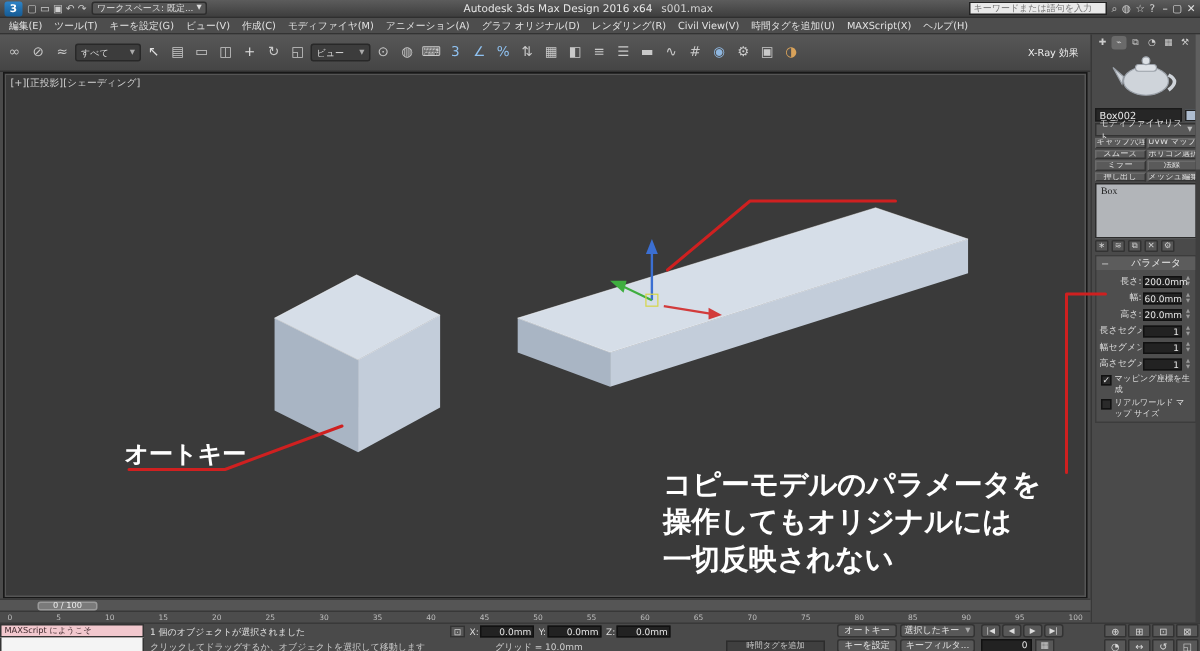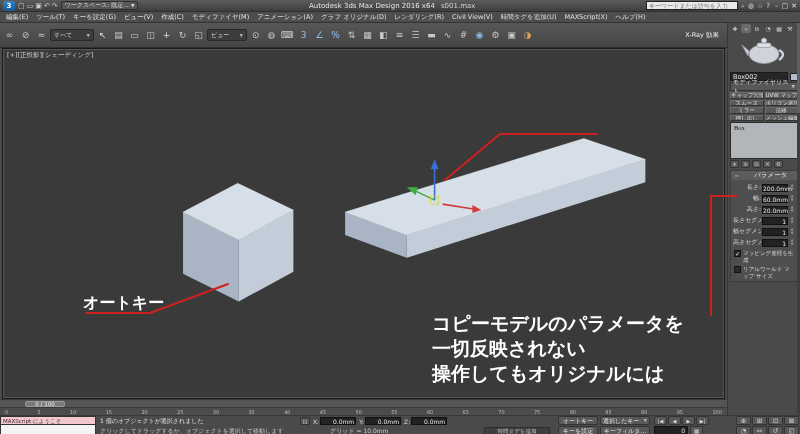--- a/index.html
+++ b/index.html
@@ -48,21 +48,21 @@
   .face-left{fill:var(--box-face-left,#aab6c5);}
   .face-right{fill:var(--box-face-right,#c3cdda);}
   .gz-z{stroke:var(--gizmo-z,#3b6fd2);stroke-width:1.6;}
   .gz-y{stroke:var(--gizmo-y,#3fae3f);stroke-width:1.4;}
   .gz-x{stroke:var(--gizmo-x,#d23b3b);stroke-width:1.6;}
   .gz-z-h{fill:var(--gizmo-z,#3b6fd2);} .gz-y-h{fill:var(--gizmo-y,#3fae3f);} .gz-x-h{fill:var(--gizmo-x,#d23b3b);}
   .gz-c{fill:none;stroke:#d6d645;stroke-width:.8;}
   .ann{position:absolute;color:var(--annotation-text,#fff);font-weight:600;z-index:6;white-space:nowrap;}
   .ann-copy{left:491px;top:60px;font-size:16px;}
   .ann-orig{left:80px;top:244px;font-size:16px;}
-  .ann-note{left:429px;top:262px;font-size:19px;line-height:25px;font-weight:600;}
+  .ann-note{left:439px;top:262px;font-size:19px;line-height:25px;font-weight:600;}
 
   
   .cmdpanel{position:absolute;left:727px;top:23px;width:73px;height:392px;background:var(--panel-bg,#4a4a4a);
     border-left:1px solid #383838;}
   .tabs{display:flex;gap:1px;padding:1px 2px;height:11px;}
   .tabs span{width:10px;height:9px;display:flex;align-items:center;justify-content:center;font-size:6px;color:#ccc;border-radius:2px;}
   .teapot-wrap{display:flex;justify-content:center;padding:1px 0 2px;}
   .name-row{display:flex;align-items:center;gap:2px;margin:1px 2px;}
   .name-field{flex:1;height:9px;background:#262626;border:1px solid #1a1a1a;color:#e8e8e8;font-size:6.5px;
     line-height:8px;padding-left:2px;}
@@ -328,22 +328,22 @@
         <line class="gz-x" x1="441" y1="156" x2="472" y2="161"></line>
         <polygon class="gz-x-h" points="471,157 471,165 480,162"></polygon>
         <rect class="gz-c" x="429" y="148" width="8" height="8"></rect>
       </g>
     </svg>
 
     <div class="ann ann-orig">オートキー</div>
     <div class="ann ann-note">
 
     <div>コピーモデルのパラメータを</div>
+        <div>操作してもオリジナルには</div>
         <div>一切反映されない</div>
-        <div>操作してもオリジナルには</div>
       </div>
   </div>
 
   <div class="cmdpanel">
     <div class="tabs">
 
     <span>✚</span>
         <span style="background: rgb(106, 106, 106);">⌁</span>
         <span>⧉</span>
         <span>◔</span>

